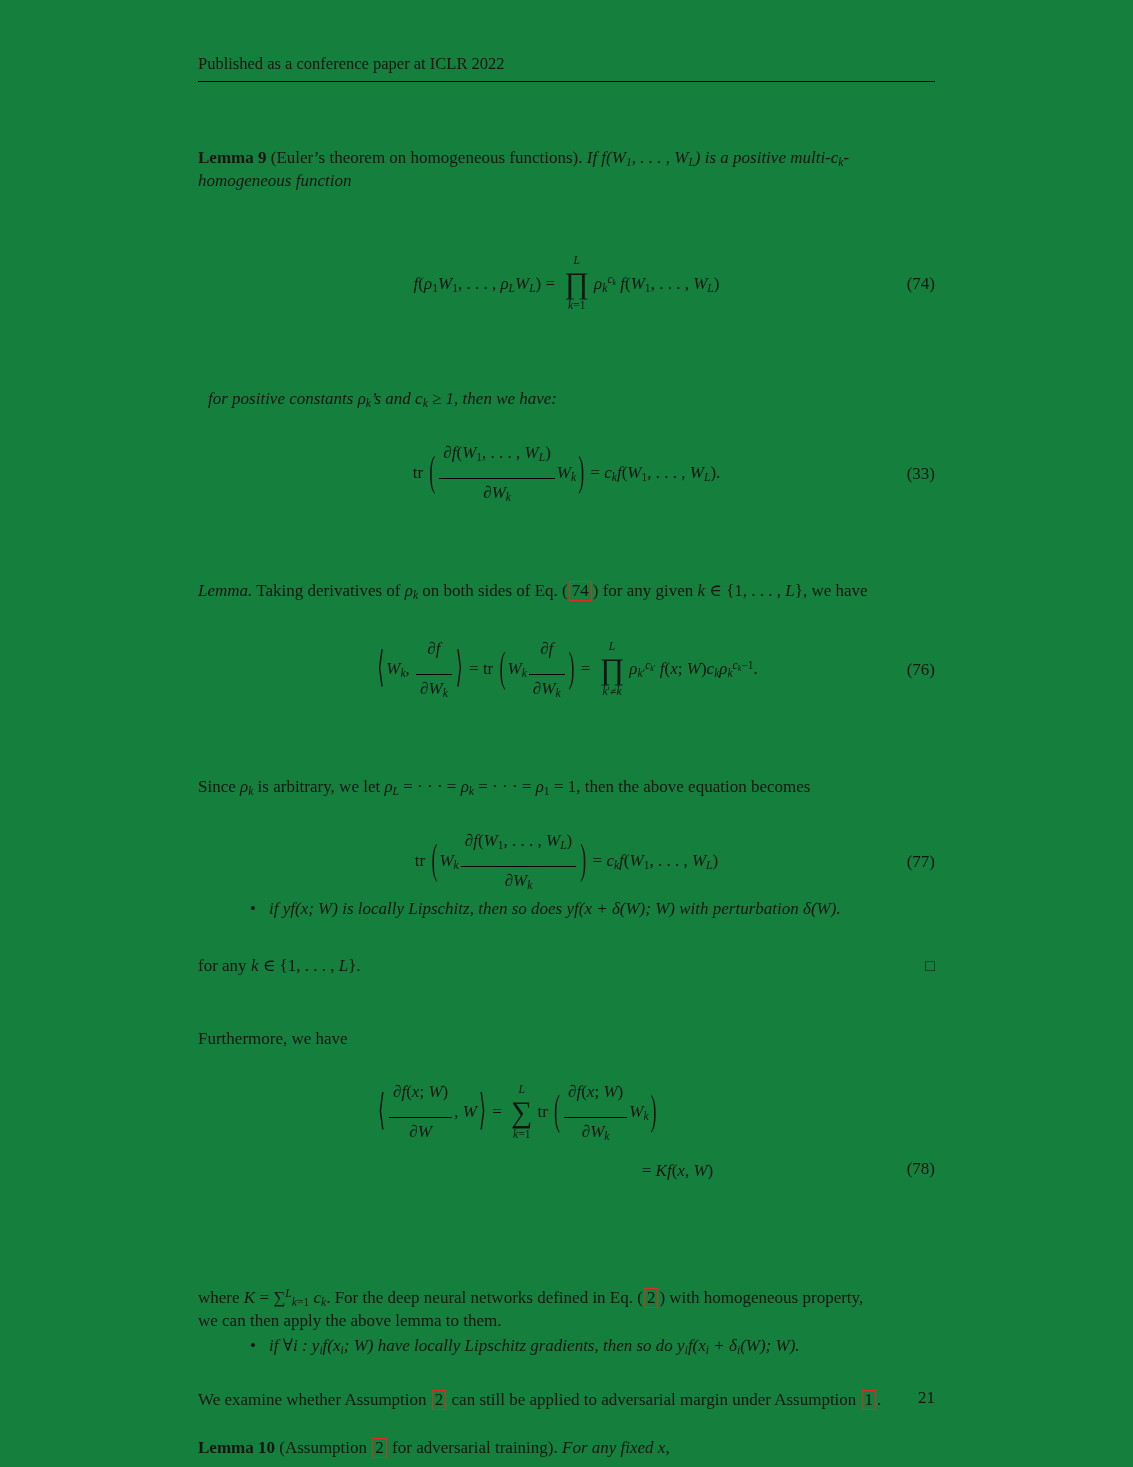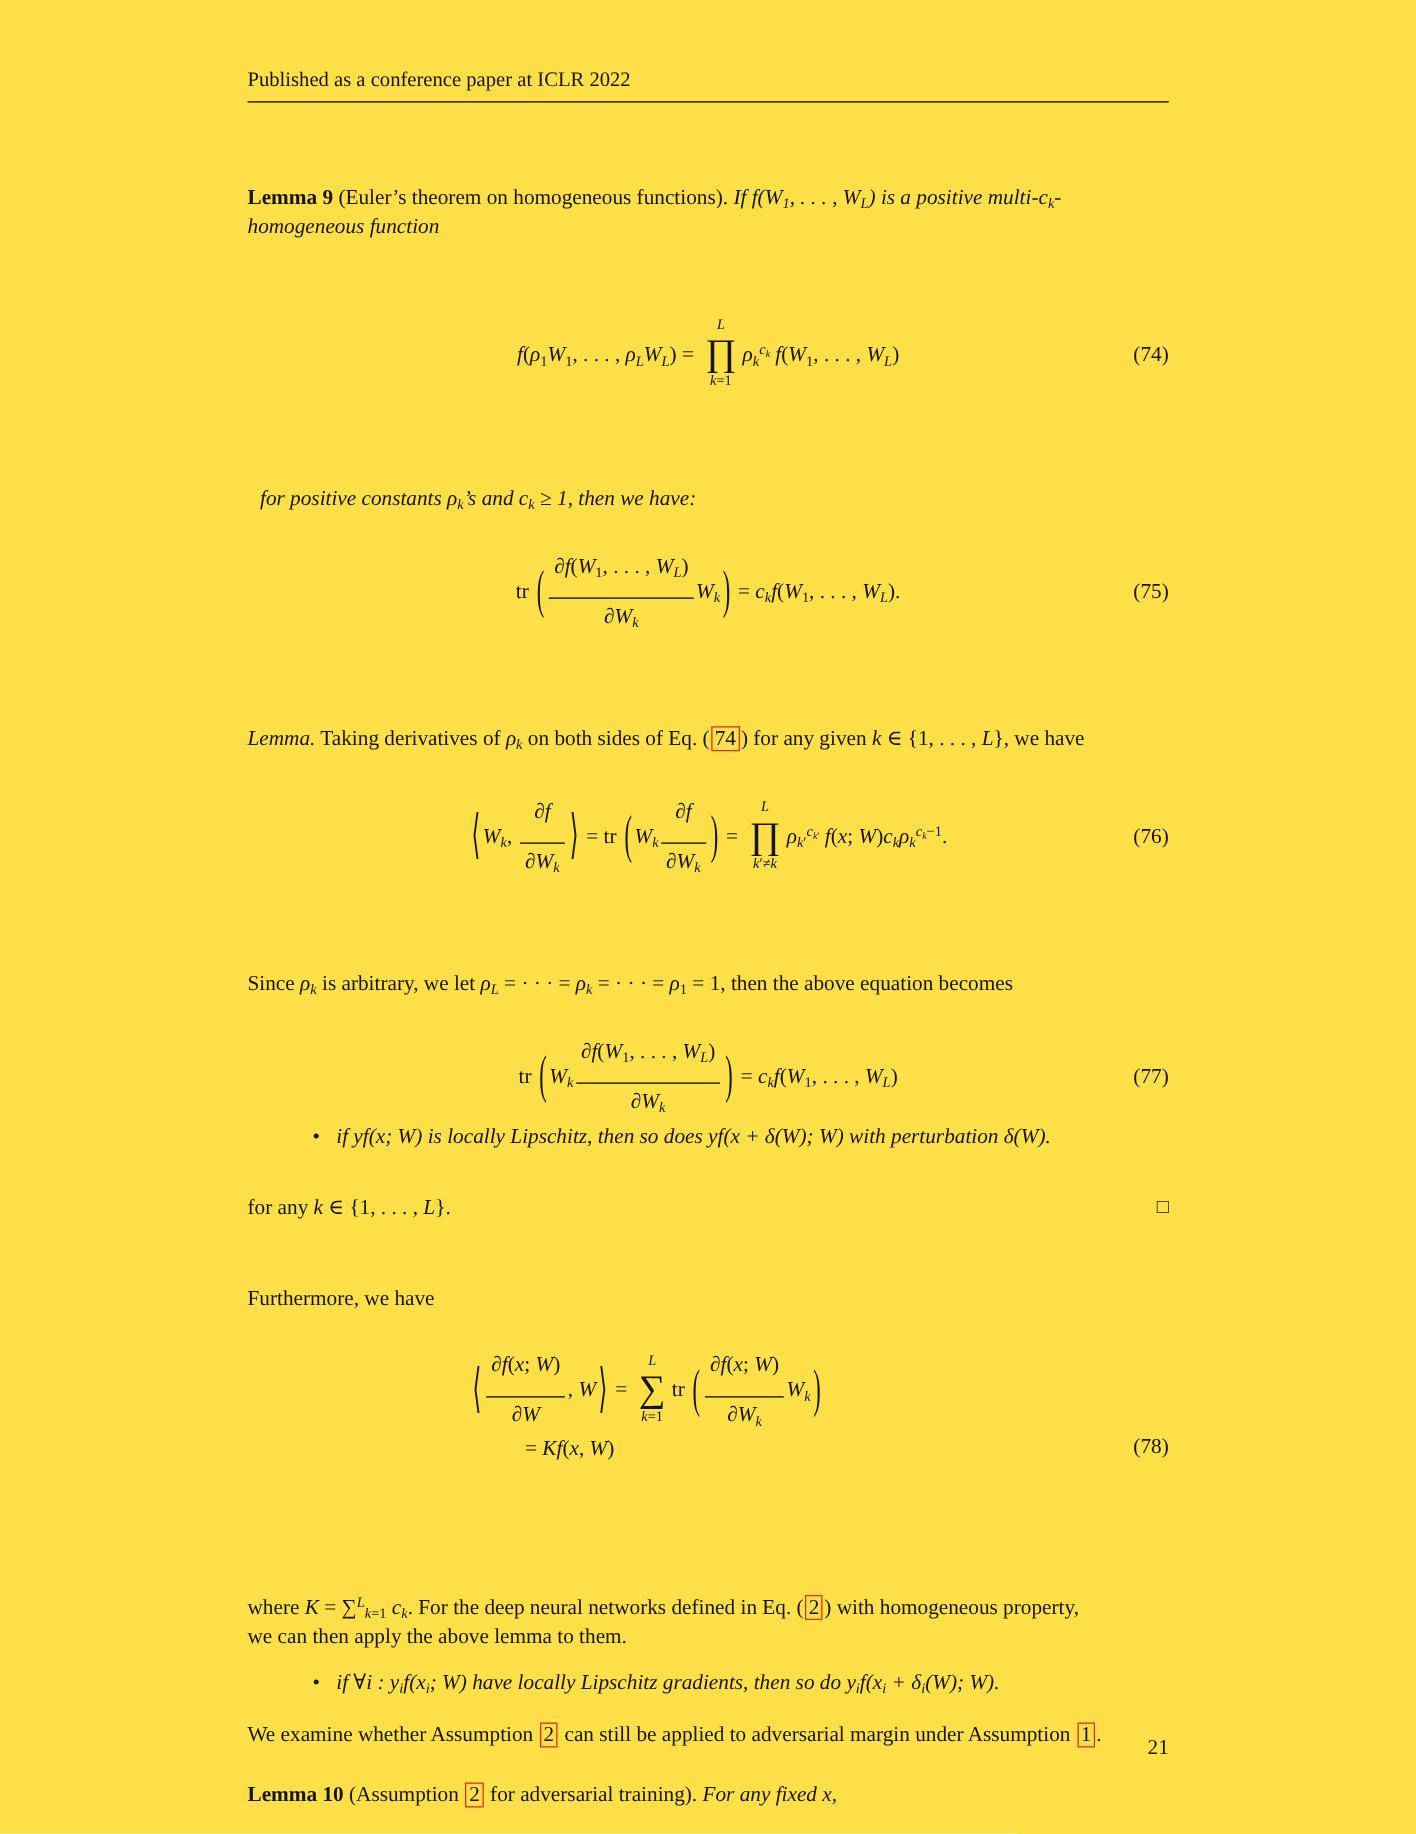--- a/index.html
+++ b/index.html
@@ -1,18 +1,18 @@
 <!DOCTYPE html>
 <html><head>
 <meta charset="utf-8">
 <style>
   * { margin:0; padding:0; box-sizing:border-box; }
   html,body { background:#ffffff; }
   .page {
-    position:relative; width:1133px; height:1467px; background:#fde047;
+    position:relative; width:1133px; height:1467px; background:#15803d;
     font-family:"Liberation Serif","DejaVu Serif","DejaVu Sans",serif;
     font-size:17px; line-height:23px; color:#141414; overflow:hidden;
   }
   .pagehead {
     position:absolute; left:198px; top:52px; width:737px;
     padding-bottom:6px; border-bottom:1.5px solid #000; font-size:16.5px;
   }
   .content { position:absolute; left:198px; top:0; width:737px; height:100%; }
   .blk { position:absolute; left:0; width:737px; }
   .indent1 { left:52px; width:685px; }
@@ -75,21 +75,21 @@
     <div class="blk eq" style="top:314px;">
       <span class="m">tr </span>
       <span class="bdel">(</span>
       <span class="frac">
           <span class="fn">∂<i>f</i>(<i>W</i><sub>1</sub>, . . . , <i>W</i><sub><i>L</i></sub>)</span>
           <span class="fd">∂<i>W</i><sub><i>k</i></sub></span>
         </span>
       <span class="m"><i>W</i><sub><i>k</i></sub></span>
       <span class="bdel">)</span>
       <span class="m"> = <i>c</i><sub><i>k</i></sub><i>f</i>(<i>W</i><sub>1</sub>, . . . , <i>W</i><sub><i>L</i></sub>).</span>
-      <span class="eqno">(75)</span>
+      <span class="eqno">(33)</span>
     </div>
 
     <div class="blk para" style="top:389px;">
       <span><i>Lemma.</i>  Taking derivatives of <i>ρ</i><sub><i>k</i></sub> on both sides of Eq. (<span class="refbox">74</span>) for any given <i>k</i> ∈ {1, . . . , <i>L</i>}, we have</span>
     </div>
 
     <div class="blk eq" style="top:424px;">
       <span class="bdel">⟨</span>
       <span class="m"><i>W</i><sub><i>k</i></sub>, </span>
       <span class="frac">
@@ -158,21 +158,21 @@
         </span>
         <span class="m">tr </span>
         <span class="bdel">(</span>
         <span class="frac">
             <span class="fn">∂<i>f</i>(<i>x</i>; <i>W</i>)</span>
             <span class="fd">∂<i>W</i><sub><i>k</i></sub></span>
           </span>
         <span class="m"><i>W</i><sub><i>k</i></sub></span>
         <span class="bdel">)</span>
       </div>
-      <div class="row" style="margin-left:222px; margin-top:4px;">
+      <div class="row" style="margin-left:222px; margin-top:16px;justify-content:center;">
         <span class="m">= <i>Kf</i>(<i>x</i>, <i>W</i>)</span>
       </div>
       <span class="eqno bot">(78)</span>
     </div>
 
     <div class="blk para" style="top:776px;">
       <span>where <i>K</i> = ∑<sup><i>L</i></sup><sub><i>k</i>=1</sub> <i>c</i><sub><i>k</i></sub>. For the deep neural networks defined in Eq. (<span class="refbox">2</span>) with homogeneous property,<br>we can then apply the above lemma to them.</span>
     </div>
 
     <div class="blk para" style="top:832px;">

